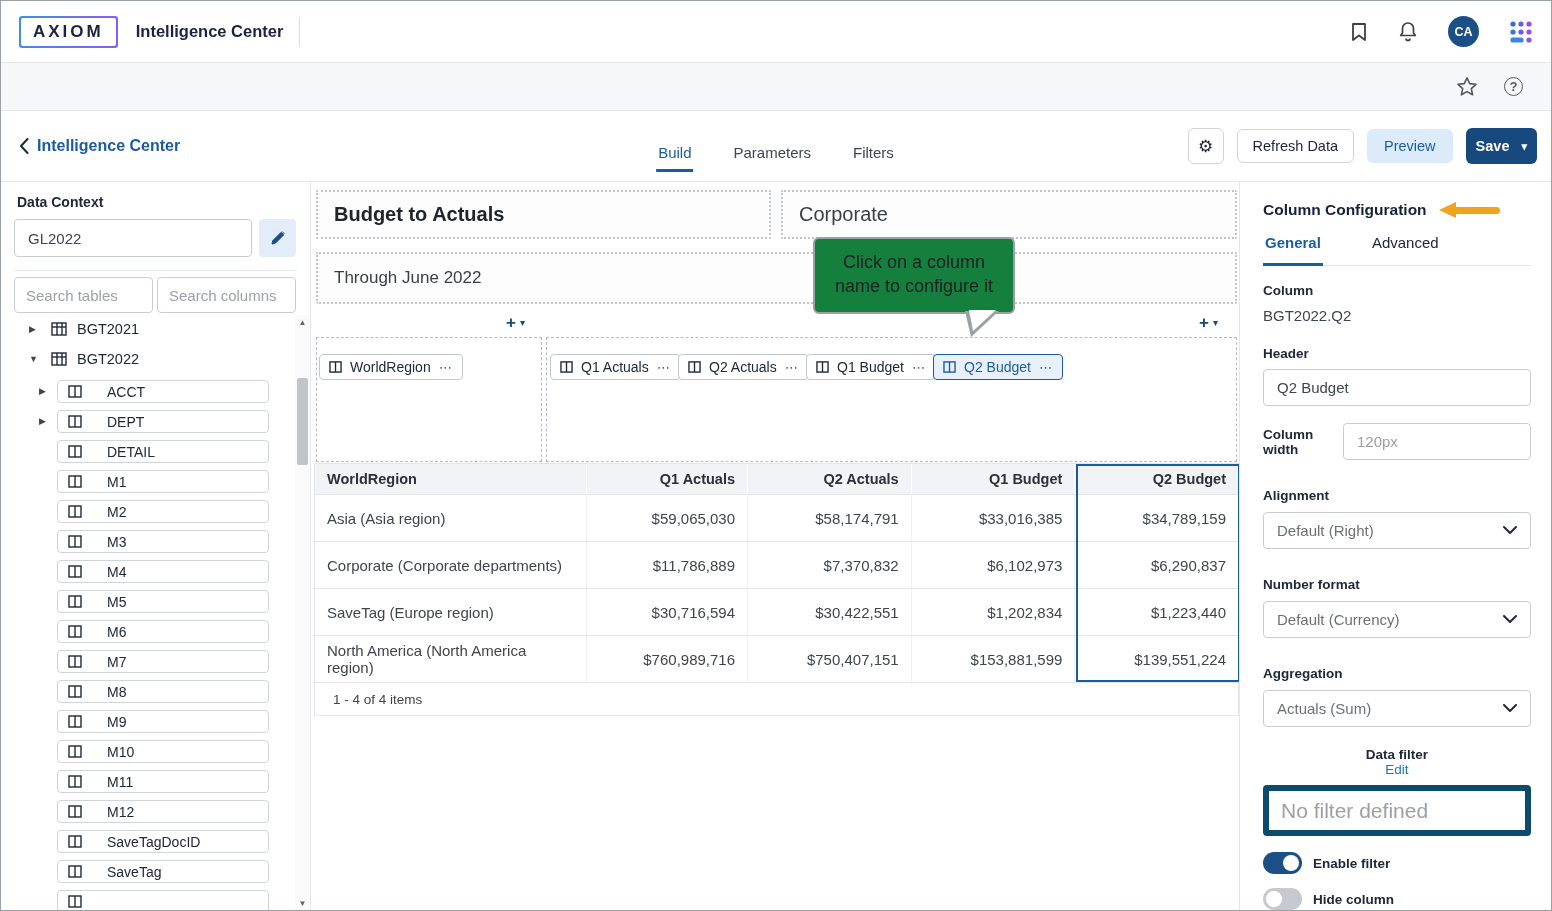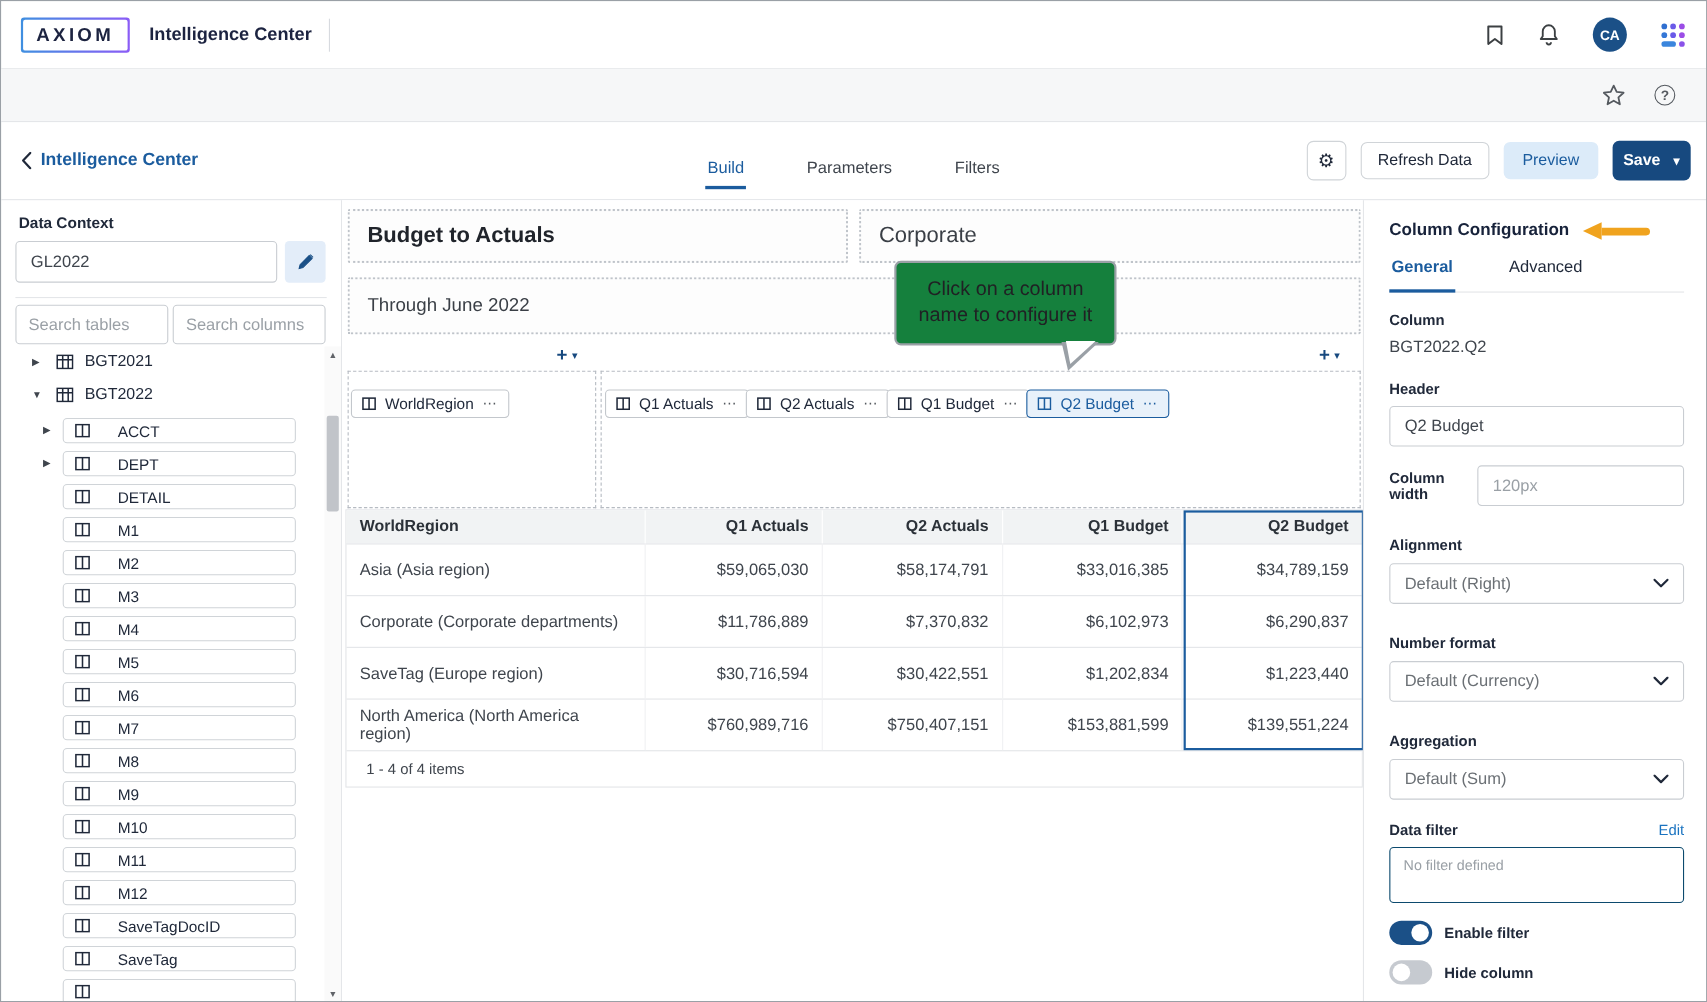--- a/index.html
+++ b/index.html
@@ -17,21 +17,21 @@
   .icon-btn { background:none; border:none; cursor:pointer; display:flex; align-items:center; justify-content:center; }
   .avatar { width:31px; height:31px; border-radius:50%; background:#1b5087; color:#fff; font-size:12.5px; font-weight:bold; display:flex; align-items:center; justify-content:center; }
 
   
   .subbar { height:48px; background:#f6f7f8; border-bottom:1px solid #e4e6e9; display:flex; align-items:center; justify-content:flex-end; gap:26px; padding-right:28px; }
   .help-circle { width:19px; height:19px; border:1.6px solid #54595f; border-radius:50%; font-size:12.5px; font-weight:bold; color:#54595f; display:flex; align-items:center; justify-content:center; }
 
   
   .toolbar { height:71px; border-bottom:1px solid #e4e6e9; display:flex; align-items:center; padding:0 14px 0 18px; position:relative; }
   .back-link { display:flex; align-items:center; gap:8px; color:#1b5c9e; font-size:16px; font-weight:bold; background:none; border:none; cursor:pointer; }
-  .tabs-center { position:absolute; left:50%; transform:translateX(-50%); top:0; height:100%; display:flex; align-items:center; gap:53px; }
+  .tabs-center { position:absolute; left:50%; transform:translateX(-50%); top:0; height:100%; display:flex; align-items:center; gap:38px; }
   .main-tab { font-size:15px; color:#3f454d; padding:24px 2px 8px 2px; border-bottom:3px solid transparent; background:none; border-top:none; border-left:none; border-right:none; cursor:pointer; }
   .main-tab.active { color:#1b5c9e; border-bottom-color:#1b5c9e; }
   .toolbar-right { margin-left:auto; display:flex; align-items:center; gap:13px; }
   .btn { border-radius:6px; font-size:14.5px; cursor:pointer; display:flex; align-items:center; justify-content:center; }
   .btn-outline { background:#fff; border:1px solid #d0d4d8; color:#20293a; height:34px; padding:0 15px; }
   .btn-gear { width:36px; height:36px; font-size:17px; }
   .btn-soft { background:#dcebf9; border:none; color:#1b5c9e; height:34px; padding:0 17px; }
   .btn-primary { background:#17497f; border:none; color:#fff; height:36px; padding:0 10px; gap:12px; font-weight:bold; }
   .btn-primary .caret { font-size:11px; }
 
@@ -114,23 +114,23 @@
   .cfg-colvalue { margin-top:9px; font-size:15px; color:#3f454d; font-weight:normal; }
   .cfg-header-label { margin-top:22px; }
   .text-input { width:100%; height:37px; border:1px solid #c9cdd2; border-radius:4px; font-size:15px; color:#3f454d; padding:0 13px; margin-top:8px; font-family:inherit; }
   .text-input::placeholder { color:#9aa0a6; }
   .width-row { margin-top:17px; display:flex; align-items:center; }
   .width-row .fld-label { width:80px; flex:none; }
   .width-row input { margin-top:0; flex:1; min-width:0; }
   .sel-label { margin-top:28px; }
   .select { margin-top:9px; height:37px; border:1px solid #c9cdd2; border-radius:4px; display:flex; align-items:center; justify-content:space-between; padding:0 13px; cursor:pointer; background:#fff; }
   .select span { font-size:15px; color:#6b7075; }
-  .filter-row { margin-top:20px; display:flex; align-items:flex-start; justify-content:space-between; }
+  .filter-row { margin-top:20px; display:flex; align-items:center; justify-content:space-between;flex-direction:column; }
   .edit-link { color:#1a73c0; font-size:13.5px; background:none; border:none; cursor:pointer; }
-  .filter-box { margin-top:8px; height:51px; border:1px solid #0c4a6e; border-radius:4px; padding:8px 12px; font-size:13px; color:#9aa0a6; }
+  .filter-box { margin-top:8px; height:51px; border:6px solid #0c4a6e; border-radius:4px; padding:8px 12px; font-size:21px; color:#9aa0a6; }
   .toggle-row { display:flex; align-items:center; gap:11px; margin-top:16px; }
   .toggle { width:39px; height:22px; border-radius:11px; position:relative; cursor:pointer; flex:none; }
   .toggle.on { background:#1b5087; }
   .toggle.off { background:#c6cad0; }
   .toggle .knob { position:absolute; top:3px; width:16px; height:16px; background:#fff; border-radius:50%; }
   .toggle.on .knob { right:3px; }
   .toggle.off .knob { left:3px; }
   .toggle-label { font-weight:bold; color:#20293a; }
 
   svg { display:block; }
@@ -573,21 +573,21 @@
       <div class="fld-label sel-label">Number format</div>
       <div class="select">
         <span>Default (Currency)</span>
         <svg width="14" height="9" viewBox="0 0 14 9">
             <path d="M1 1 l6 6 6-6" fill="none" stroke="#20293a" stroke-width="2" stroke-linecap="round" stroke-linejoin="round"></path>
           </svg>
       </div>
 
       <div class="fld-label sel-label">Aggregation</div>
       <div class="select">
-        <span>Default (Sum)</span>
+        <span>Actuals (Sum)</span>
         <svg width="14" height="9" viewBox="0 0 14 9">
             <path d="M1 1 l6 6 6-6" fill="none" stroke="#20293a" stroke-width="2" stroke-linecap="round" stroke-linejoin="round"></path>
           </svg>
       </div>
 
       <div class="filter-row">
         <span class="fld-label">Data filter</span>
         <button class="edit-link">Edit</button>
       </div>
       <div class="filter-box">No filter defined</div>

